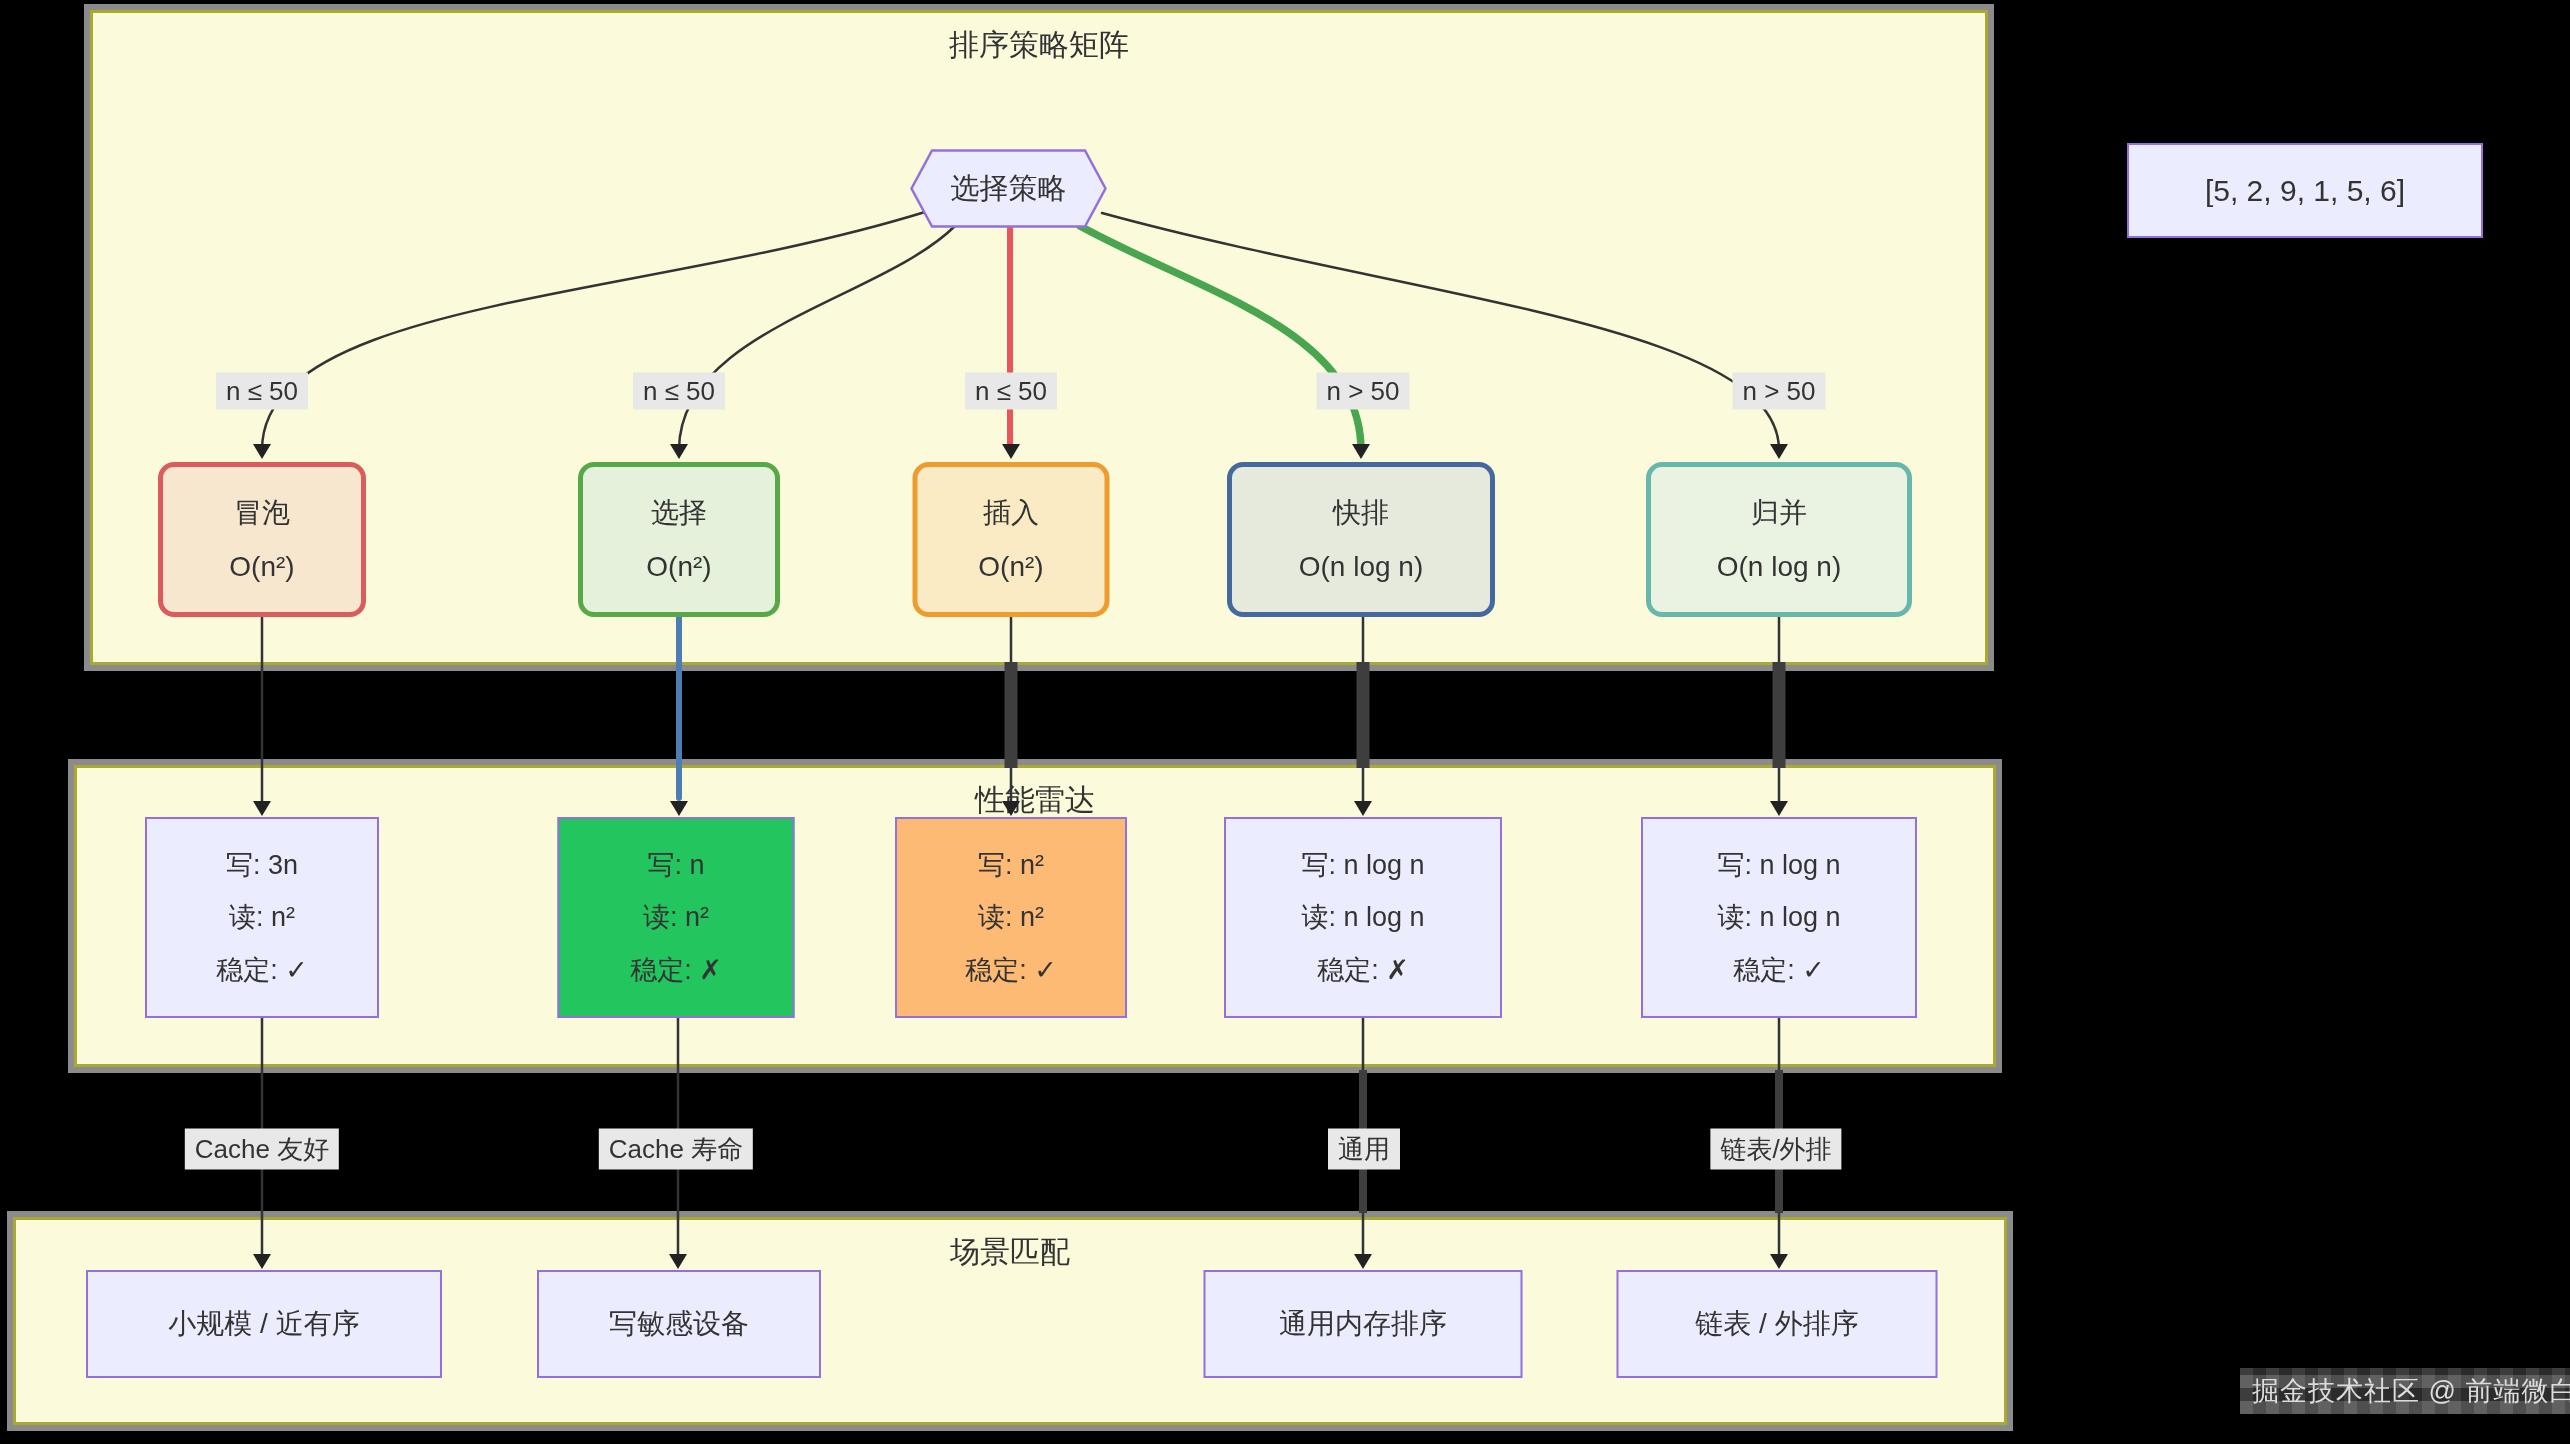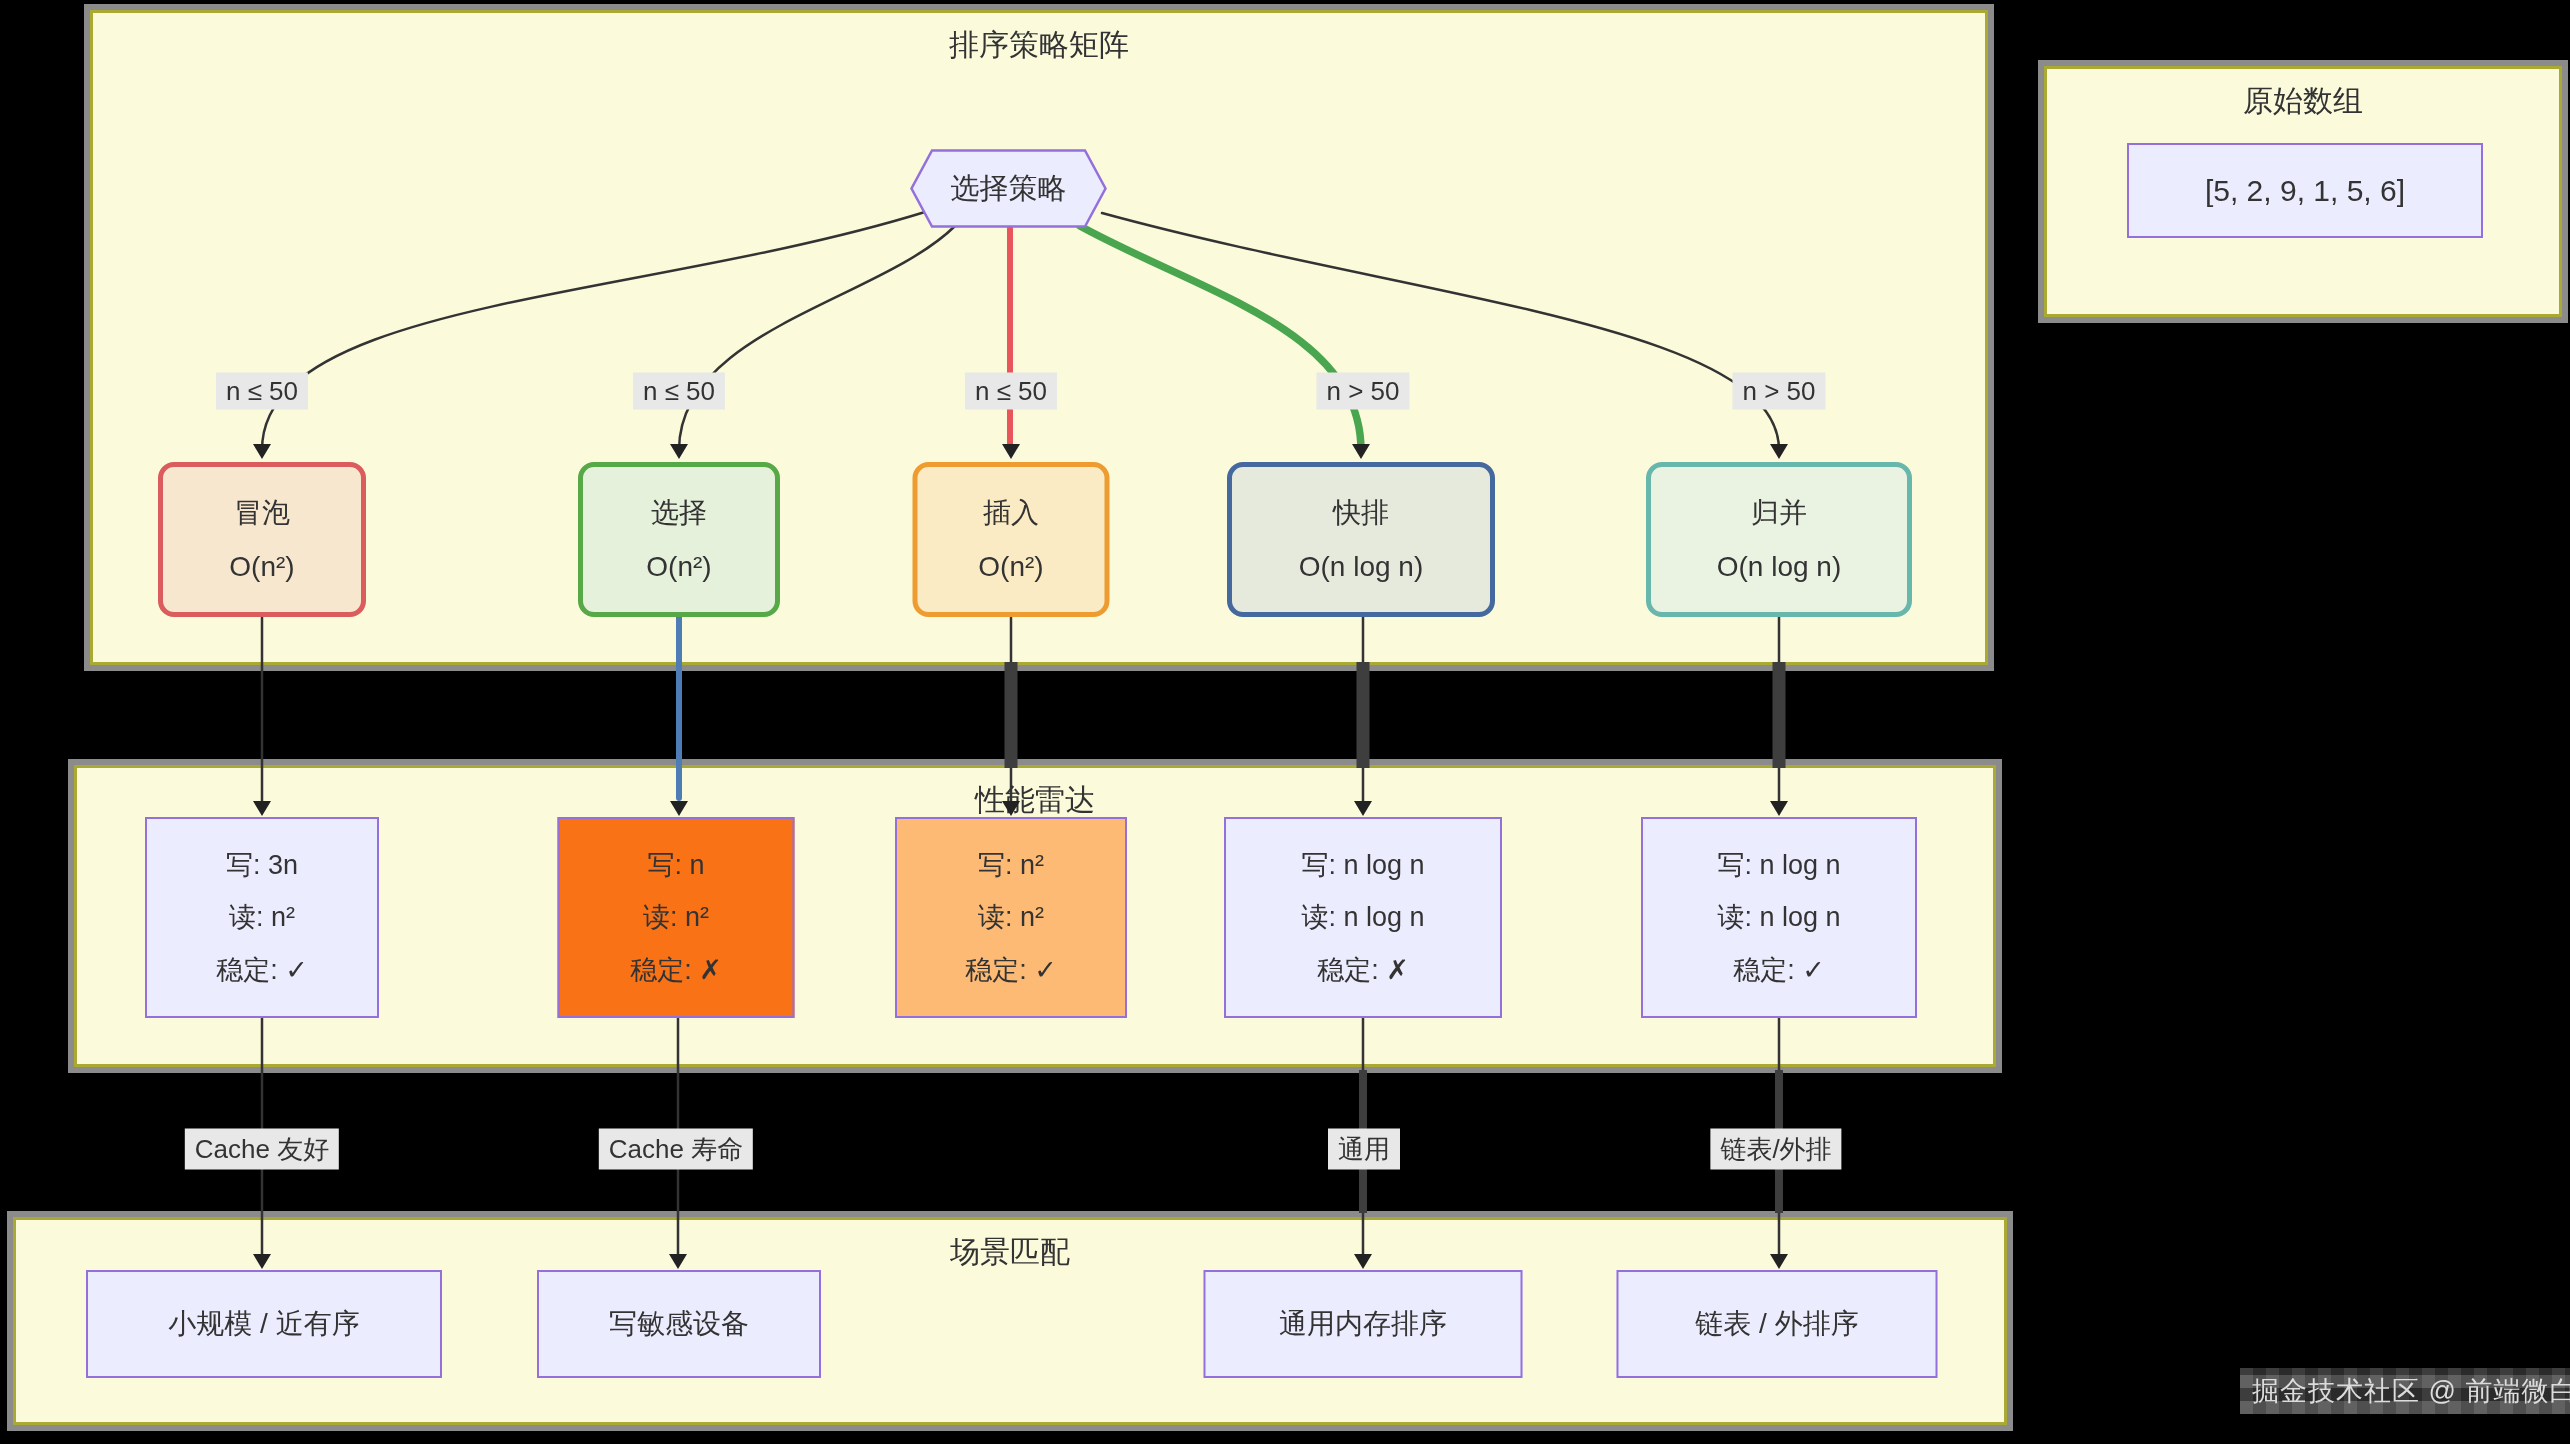--- a/index.html
+++ b/index.html
@@ -43,23 +43,20 @@
   </div>
 
   <div class="cluster" style="left:74px;top:765px;width:1922px;height:302px;">
     <div class="cluster-title">性能雷达</div>
   </div>
 
   <div class="cluster" style="left:13px;top:1217px;width:1994px;height:208px;">
     <div class="cluster-title">场景匹配</div>
   </div>
 
-  <div class="cluster" style="left:2044px;top:66px;width:518px;height:251px;">
-    <div class="cluster-title">原始数组</div>
-  </div>
 
   <svg id="edges" viewBox="0 0 2570 1444">
 
     <path d="M 925 212 C 640 300, 262 300, 262 450" class="w-thin" style="stroke: rgb(51, 51, 51);"></path>
     <path d="M 955 226 C 880 300, 679 330, 679 450" class="w-thin" style="stroke: rgb(51, 51, 51);"></path>
     <path d="M 1010 228 L 1010 450" class="w-red" style="stroke: rgb(232, 85, 91);"></path>
     <path d="M 1080 226 C 1200 292, 1361 330, 1361 450" class="w-green" style="stroke: rgb(73, 165, 78);"></path>
     <path d="M 1102 213 C 1420 300, 1779 325, 1779 450" class="w-thin" style="stroke: rgb(51, 51, 51);"></path>
 
     <path d="M 262 617 L 262 810" class="w-thin" style="stroke: rgb(51, 51, 51);"></path>
@@ -128,21 +125,21 @@
   <div class="node algo" style="left: 1779px; top: 462px; width: 266px; height: 155px; background-color: rgb(234, 242, 226); border-color: rgb(104, 183, 172);">
     <div>归并</div>
     <div>O(n log n)</div>
   </div>
 
   <div class="node purple" style="left: 262px; top: 817px; width: 234px; height: 201px; border-width: 2px; border-style: solid; background-color: rgb(236, 236, 255); border-color: rgb(147, 112, 219);">
     <div>写: 3n</div>
     <div>读: n²</div>
     <div>稳定: ✓</div>
   </div>
-  <div class="node purple" style="left: 676px; top: 817px; width: 237px; height: 201px; border-width: 2px; border-style: solid; background-color: #f97316; border-color: rgb(147, 112, 219);">
+  <div class="node purple" style="left: 676px; top: 817px; width: 237px; height: 201px; border-width: 2px; border-style: solid; background-color: #22c55e; border-color: rgb(147, 112, 219);">
     <div>写: n</div>
     <div>读: n²</div>
     <div>稳定: ✗</div>
   </div>
   <div class="node purple" style="left: 1011px; top: 817px; width: 232px; height: 201px; border-width: 2px; border-style: solid; background-color: #fdba74; border-color: rgb(147, 112, 219);">
     <div>写: n²</div>
     <div>读: n²</div>
     <div>稳定: ✓</div>
   </div>
   <div class="node purple" style="left: 1363px; top: 817px; width: 278px; height: 201px; border-width: 2px; border-style: solid; background-color: rgb(236, 236, 255); border-color: rgb(147, 112, 219);">

